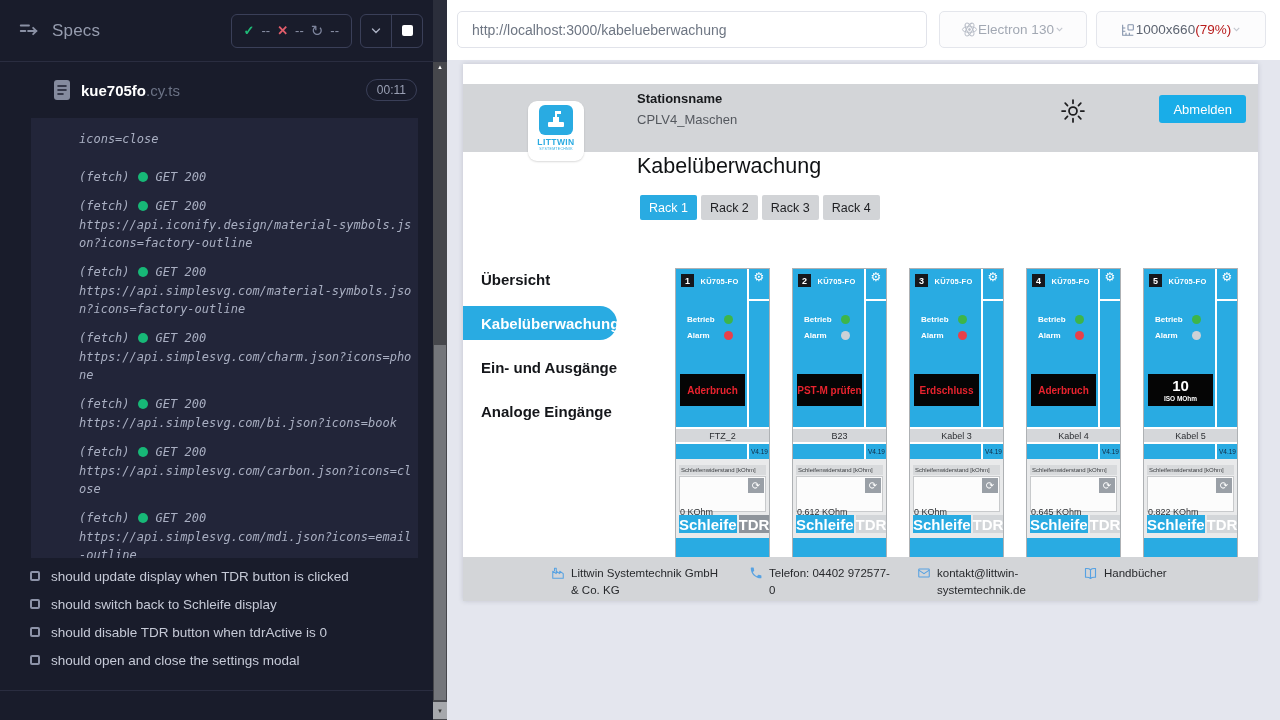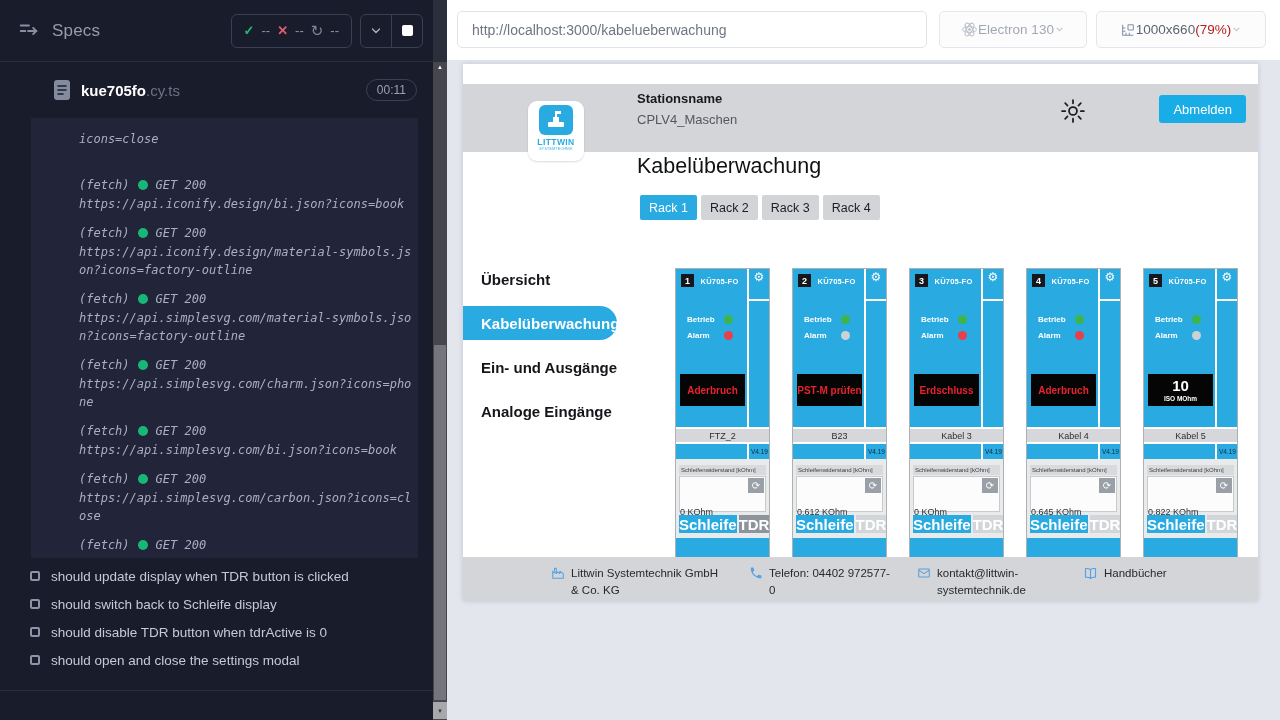--- a/index.html
+++ b/index.html
@@ -28,21 +28,21 @@
   .spec-ext{font-size:15px;color:#6b7285}
   .timer{margin-left:auto;border:1px solid #3a3f58;border-radius:12px;padding:3px 10px;font-size:12px;color:#9aa0b4}
 
   .log{position:absolute;left:31px;top:118px;width:387px;height:440px;background:#222539;
        font-family:"DejaVu Sans Mono",monospace;font-style:italic;font-size:12px;color:#a9afc2;
        padding:12px 6px 6px 0;overflow:hidden;line-height:1.5}
   .entry{margin-bottom:11px}
   .ehead{display:flex;align-items:center;gap:8px;padding-left:48px;margin-bottom:1px}
   .edot{width:10px;height:10px;border-radius:50%;background:#17b877;display:inline-block}
   .eurl{padding-left:48px;word-break:break-all}
-  .entry[data-kind="cont"]{margin-bottom:28px}
+  .entry[data-kind="cont"]{margin-bottom:20px}
 
   .tests{position:absolute;left:0;top:562px;width:420px}
   .titem{height:28px;display:flex;align-items:center;padding-left:30px;gap:11px;font-size:13.5px;color:#c6cad7}
   .tbox{width:10px;height:10px;border:2px solid #8d93a8;border-radius:2px;flex:0 0 auto}
   .tests-divider{position:absolute;left:0;top:690px;width:433px;border-top:1px solid #2a2d40}
 
   
   #rscroll{position:absolute;left:433px;top:0;width:14px;height:720px;background:#2b2e3b}
   .sb-track{position:absolute;left:0;top:62px;width:14px;bottom:0;background:#46474c}
   .sb-up{position:absolute;left:0;top:64px;width:14px;text-align:center;font-size:6px;color:#fff}
@@ -178,21 +178,20 @@
 
         <div class="eurl">icons=close</div>
       </div>
 
       <div class="entry" data-kind="fetch">
         <div class="ehead">
           <span>(fetch)</span>
           <span class="edot"></span>
           <span>GET 200</span>
         </div>
-        <div class="eurl">https://api.iconify.design/bi.json?icons=book</div>
       </div>
 
       <div class="entry" data-kind="fetch">
         <div class="ehead">
           <span>(fetch)</span>
           <span class="edot"></span>
           <span>GET 200</span>
         </div>
         <div class="eurl">https://api.iconify.design/material-symbols.json?icons=factory-outline</div>
       </div>

